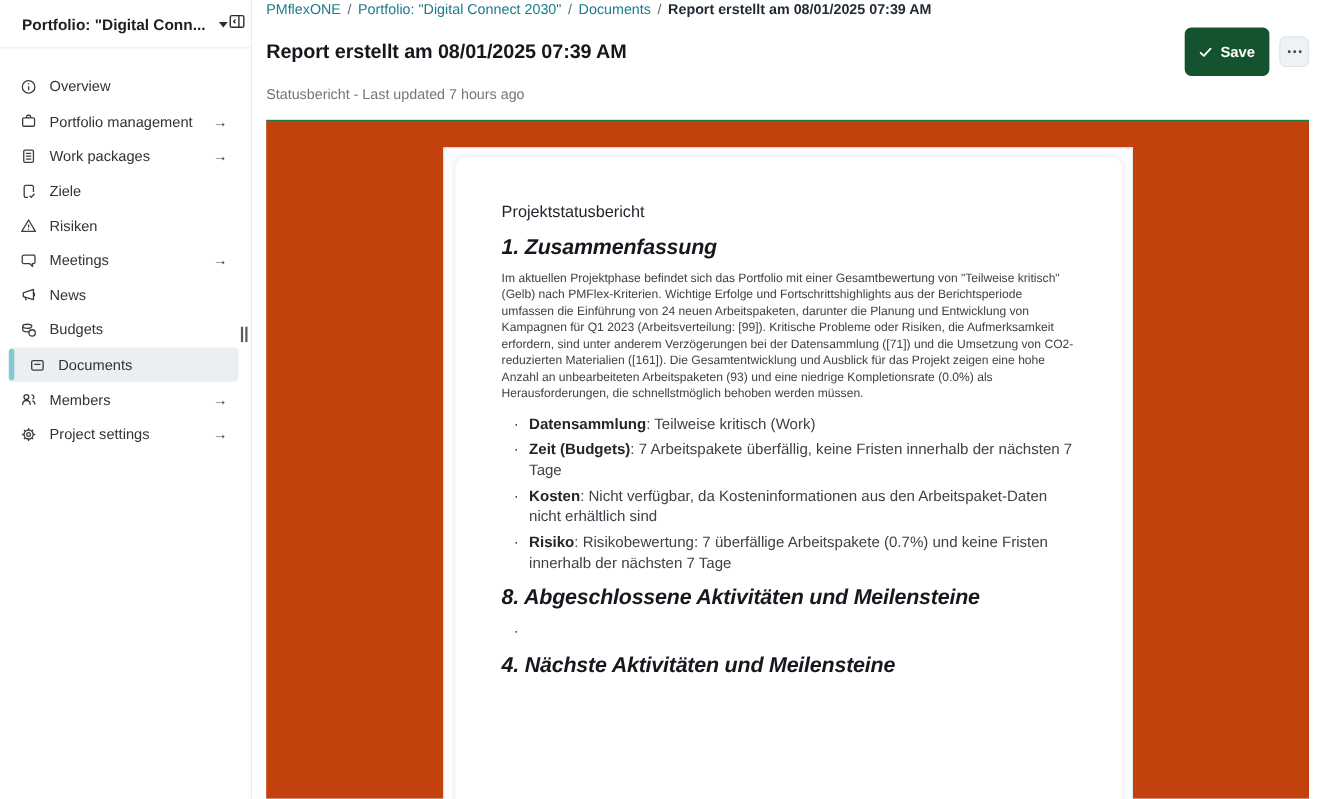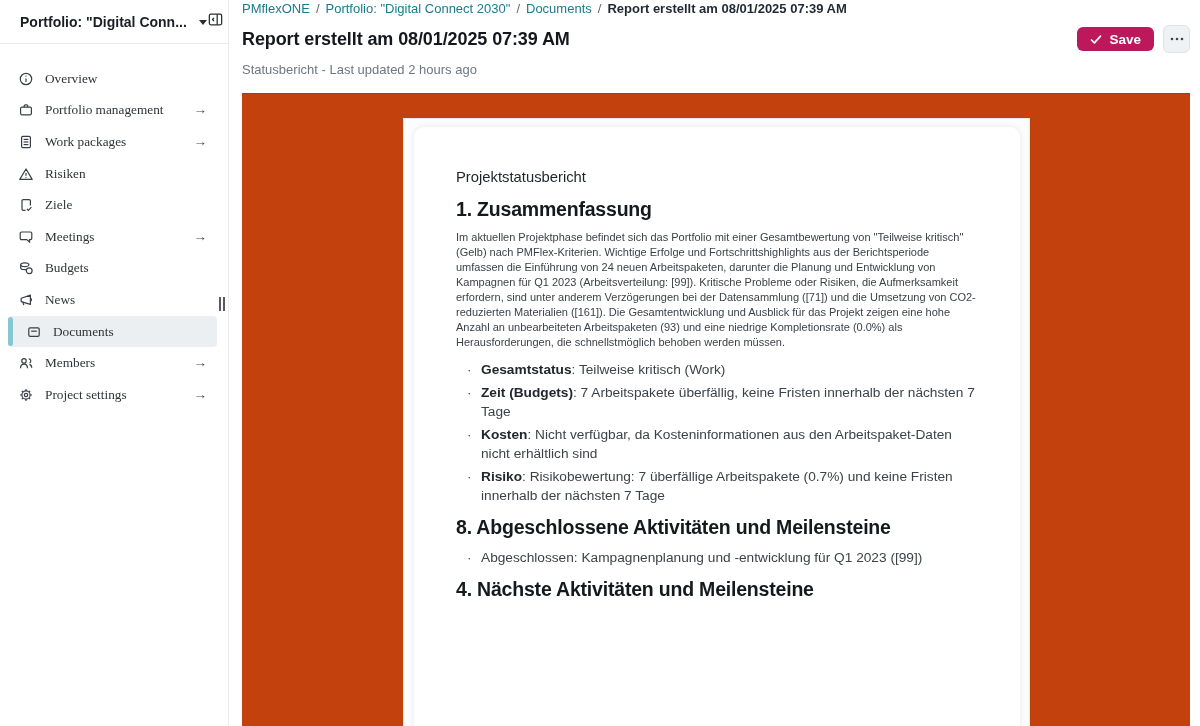--- a/index.html
+++ b/index.html
@@ -11,21 +11,21 @@
     background:#fff; border-right:1px solid #e8eaed; }
   .sb-header { height:44px; display:flex; align-items:center; padding:0 12px 0 20px;
     border-bottom:1px solid #e8eaed; }
   .sb-title { font-size:14px; font-weight:700; color:#1b1f24; white-space:nowrap; }
   .caret-down { width:0; height:0; border-left:4px solid transparent; border-right:4px solid transparent;
     border-top:5px solid #2b2f33; margin-left:12px; margin-top:2px; }
   .panel-btn { margin-left:auto; width:22px; height:22px; display:flex; align-items:center;
     justify-content:center; border-radius:4px; cursor:pointer; }
   .nav { padding-top:19px; }
   .nav-item { position:relative; height:31.6px; display:flex; align-items:center;
-    margin:0 11px 0 8px; padding:0 10px; border-radius:4px; cursor:pointer;font-family:Liberation Serif, serif; }
+    margin:0 11px 0 8px; padding:0 10px; border-radius:4px; cursor:pointer; }
   .nav-item.active { background:#eceff1; }
   .active-bar { position:absolute; left:0; top:1px; bottom:1px; width:5px;
     border-radius:3px; background:#85c8d1; }
   .nicon { width:16px; height:16px; margin-right:11px; display:flex; align-items:center;
     justify-content:center; color:#3a3f45; flex:none; }
   .nicon svg { display:block; }
   .nav-item.active .nicon { margin-left:8px; }
   .nlabel { font-size:13.3px; color:#2f3338; white-space:nowrap; }
   .narrow { margin-left:auto; font-size:13.5px; color:#3a3f45; }
   .resize-handle { position:absolute; right:3px; top:297px; width:6px; height:14px;
@@ -33,39 +33,39 @@
 
   
   .main { position:absolute; left:230px; top:0; right:0; bottom:0; display:flex; flex-direction:column; }
   .breadcrumb { padding:1px 10px 0 12px; font-size:13px; display:flex; align-items:center;
     flex-wrap:nowrap; white-space:nowrap; }
   .crumb.link { color:#1b7b8c; cursor:pointer; }
   .crumb-sep { color:#5f6b76; margin:0 6px; }
   .crumb.current { color:#1f2933; font-weight:700; }
   .title-row { display:flex; align-items:center; margin:9px 10px 0 12px; }
   .page-title { font-size:18px; font-weight:700; color:#14181c; letter-spacing:-0.1px; }
-  .save-btn { margin-left:auto; height:24px; background:#be185d; color:#fff; border:none;
+  .save-btn { margin-left:auto; height:44px; background:#14532d; color:#fff; border:none;
     border-radius:6px; display:flex; align-items:center; gap:7px; padding:0 13px;
     font-size:13.5px; font-weight:700; cursor:pointer; font-family:inherit; }
   .more-btn { margin-left:9px; width:27px; height:28px; background:#eff2f4;
     border:1px solid #dfe3e7; border-radius:6px; display:flex; align-items:center;
     justify-content:center; cursor:pointer; }
   .subtitle { margin:9px 10px 0 12px; font-size:13px; color:#6e7781; }
 
   
   .canvas { margin:16px 10px 0 12px; flex:1; background:#c2410c; position:relative;
     border-top:1px solid #15803d; }
   .page { position:absolute; left:161px; top:24px; width:627px; height:700px;
     background:#fbfcfd; border:1px solid #e6e9ed; box-shadow:0 1px 2px rgba(16,24,40,.04); }
   .page-card { position:absolute; left:10px; right:9px; top:8px; height:690px;
     background:#fff; border-radius:10px; box-shadow:0 0 6px rgba(16,24,40,.08); }
   .doc-content { padding:40px 44px 20px 42px; }
   .kicker { font-size:14.8px; font-weight:500; color:#1d2329; line-height:20px; }
   .doc-h { font-size:19.5px; font-weight:700; color:#15181c; line-height:25px;
-    margin:10px 0 8px; letter-spacing:-0.2px; }
+    margin:10px 0 8px; letter-spacing:-0.2px;font-style:italic; }
   .doc-p { font-size:11px; line-height:15px; color:#3c4248; margin:0 0 10px; }
   .bullets { margin:0 0 10px; }
   .bullet { display:flex; font-size:13.7px; line-height:19px; color:#3c4248;
     margin-bottom:4px; padding-left:11px; }
   .bullet .dot { width:14px; flex:none; color:#3c4248; }
   .bullet b { font-weight:700; color:#23272c; }
 </style>
 </head>
 <body>
 
@@ -116,69 +116,69 @@
             <line x1="5.6" y1="8" x2="10.4" y2="8"></line>
           <line x1="5.6" y1="10.6" x2="10.4" y2="10.6"></line>
         </svg>
         </span>
       <span class="nlabel">Work packages</span>
       <span class="narrow">→</span>
     </div>
 
     <div class="nav-item">
       <span class="nicon">
+        <svg width="16" height="16" viewBox="0 0 16 16" fill="none" stroke="#3a3f45" stroke-width="1.2">
+          <path d="M12.4 8.6V3.9a1.3 1.3 0 0 0-1.3-1.3H5.3A1.3 1.3 0 0 0 4 3.9v8.2a1.3 1.3 0 0 0 1.3 1.3h2.2"></path>
+          <polyline points="8.9,11.9 10.4,13.4 13.4,10.2"></polyline>
+        </svg>
+        </span>
+      <span class="nlabel">Ziele</span>
+    </div>
+
+    <div class="nav-item">
+      <span class="nicon">
         <svg width="16" height="16" viewBox="0 0 16 16" fill="none" stroke="#3a3f45" stroke-width="1.2" stroke-linejoin="round">
           <path d="M8 3 14.2 13.4H1.8Z"></path>
             <line x1="8" y1="7" x2="8" y2="9.8"></line>
           <circle cx="8" cy="11.5" r="0.6" fill="#3a3f45" stroke="none"></circle>
         </svg>
         </span>
       <span class="nlabel">Risiken</span>
     </div>
 
     <div class="nav-item">
       <span class="nicon">
-        <svg width="16" height="16" viewBox="0 0 16 16" fill="none" stroke="#3a3f45" stroke-width="1.2">
-          <path d="M12.4 8.6V3.9a1.3 1.3 0 0 0-1.3-1.3H5.3A1.3 1.3 0 0 0 4 3.9v8.2a1.3 1.3 0 0 0 1.3 1.3h2.2"></path>
-          <polyline points="8.9,11.9 10.4,13.4 13.4,10.2"></polyline>
-        </svg>
-        </span>
-      <span class="nlabel">Ziele</span>
-    </div>
-
-    <div class="nav-item">
-      <span class="nicon">
         <svg width="16" height="16" viewBox="0 0 16 16" fill="none" stroke="#3a3f45" stroke-width="1.2" stroke-linejoin="round">
           <path d="M3.5 3h9a1.3 1.3 0 0 1 1.3 1.3v5a1.3 1.3 0 0 1-1.3 1.3h-1.1l.3 2.6-2.9-2.6H3.5a1.3 1.3 0 0 1-1.3-1.3v-5A1.3 1.3 0 0 1 3.5 3z"></path>
         </svg>
         </span>
       <span class="nlabel">Meetings</span>
       <span class="narrow">→</span>
-    </div>
-
-    <div class="nav-item">
-      <span class="nicon">
-        <svg width="16" height="16" viewBox="0 0 16 16" fill="none" stroke="#3a3f45" stroke-width="1.2">
-          <ellipse cx="6.8" cy="4.7" rx="4.1" ry="1.9"></ellipse>
-          <path d="M2.7 4.7v3.1c0 1 1.8 1.9 4.1 1.9.6 0 1.2-.1 1.7-.2"></path>
-          <circle cx="11.2" cy="10.7" r="2.9"></circle>
-        </svg>
-        </span>
-      <span class="nlabel">Budgets</span>
     </div>
 
     <div class="nav-item">
       <span class="nicon">
         <svg width="16" height="16" viewBox="0 0 16 16" fill="none" stroke="#3a3f45" stroke-width="1.2" stroke-linejoin="round">
           <path d="M3.2 6.3 12.4 3.1v9.3L3.2 9.6z"></path>
           <path d="M4.8 9.9l1 3.2"></path>
           <path d="M12.4 6a2.1 2.1 0 0 1 0 3.6"></path>
         </svg>
         </span>
       <span class="nlabel">News</span>
+    </div>
+
+    <div class="nav-item">
+      <span class="nicon">
+        <svg width="16" height="16" viewBox="0 0 16 16" fill="none" stroke="#3a3f45" stroke-width="1.2">
+          <ellipse cx="6.8" cy="4.7" rx="4.1" ry="1.9"></ellipse>
+          <path d="M2.7 4.7v3.1c0 1 1.8 1.9 4.1 1.9.6 0 1.2-.1 1.7-.2"></path>
+          <circle cx="11.2" cy="10.7" r="2.9"></circle>
+        </svg>
+        </span>
+      <span class="nlabel">Budgets</span>
     </div>
 
     <div class="nav-item active">
       <span class="active-bar"></span>
       <span class="nicon">
         <svg width="16" height="16" viewBox="0 0 16 16" fill="none" stroke="#3a3f45" stroke-width="1.2">
           <rect x="2.8" y="3.8" width="10.4" height="8.6" rx="1.3"></rect>
           <line x1="5.2" y1="7.2" x2="10.8" y2="7.2"></line>
         </svg>
         </span>
@@ -247,55 +247,54 @@
       <span style="display:flex;">
         <svg width="14" height="4" viewBox="0 0 14 4">
             <circle cx="2" cy="2" r="1.3" fill="#3f454b"></circle>
             <circle cx="7" cy="2" r="1.3" fill="#3f454b"></circle>
             <circle cx="12" cy="2" r="1.3" fill="#3f454b"></circle>
           </svg>
       </span>
     </button>
   </div>
 
-  <div class="subtitle">Statusbericht - Last updated 2 hours ago</div>
+  <div class="subtitle">Statusbericht - Last updated 7 hours ago</div>
 
   <div class="canvas">
     <div class="page">
       <div class="page-card">
         <div class="doc-content">
 
           <div class="kicker">Projektstatusbericht</div>
           <div class="doc-h">1. Zusammenfassung</div>
           <p class="doc-p">Im aktuellen Projektphase befindet sich das Portfolio mit einer Gesamtbewertung von "Teilweise kritisch" (Gelb) nach PMFlex-Kriterien. Wichtige Erfolge und Fortschrittshighlights aus der Berichtsperiode umfassen die Einführung von 24 neuen Arbeitspaketen, darunter die Planung und Entwicklung von Kampagnen für Q1 2023 (Arbeitsverteilung: [99]). Kritische Probleme oder Risiken, die Aufmerksamkeit erfordern, sind unter anderem Verzögerungen bei der Datensammlung ([71]) und die Umsetzung von CO2-reduzierten Materialien ([161]). Die Gesamtentwicklung und Ausblick für das Projekt zeigen eine hohe Anzahl an unbearbeiteten Arbeitspaketen (93) und eine niedrige Kompletionsrate (0.0%) als Herausforderungen, die schnellstmöglich behoben werden müssen.</p>
 
           <div class="bullets">
             <div class="bullet">
               <span class="dot">·</span>
-              <span><b>Gesamtstatus</b><span>: Teilweise kritisch (Work)</span></span>
+              <span><b>Datensammlung</b><span>: Teilweise kritisch (Work)</span></span>
             </div>
             <div class="bullet">
               <span class="dot">·</span>
               <span><b>Zeit (Budgets)</b><span>: 7 Arbeitspakete überfällig, keine Fristen innerhalb der nächsten 7 Tage</span></span>
             </div>
             <div class="bullet">
               <span class="dot">·</span>
               <span><b>Kosten</b><span>: Nicht verfügbar, da Kosteninformationen aus den Arbeitspaket-Daten nicht erhältlich sind</span></span>
             </div>
             <div class="bullet">
               <span class="dot">·</span>
               <span><b>Risiko</b><span>: Risikobewertung: 7 überfällige Arbeitspakete (0.7%) und keine Fristen innerhalb der nächsten 7 Tage</span></span>
             </div>
           </div>
 
           <div class="doc-h">8. Abgeschlossene Aktivitäten und Meilensteine</div>
           <div class="bullets">
             <div class="bullet">
               <span class="dot">·</span>
-              <span>Abgeschlossen: Kampagnenplanung und -entwicklung für Q1 2023 ([99])</span>
             </div>
           </div>
 
           <div class="doc-h">4. Nächste Aktivitäten und Meilensteine</div>
 
         </div>
       </div>
     </div>
   </div>
 

